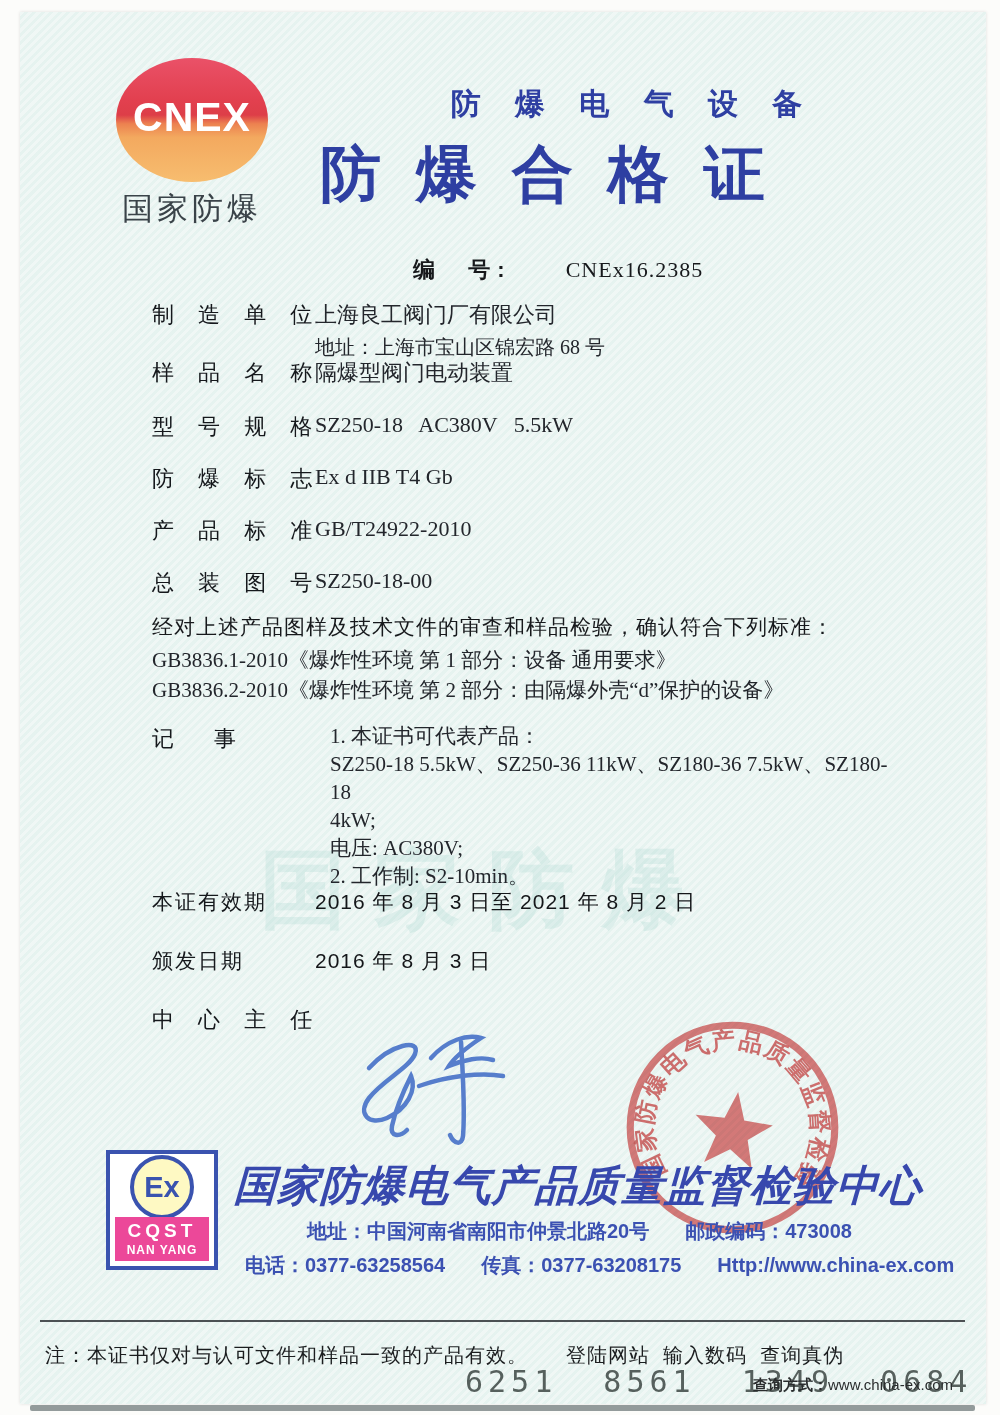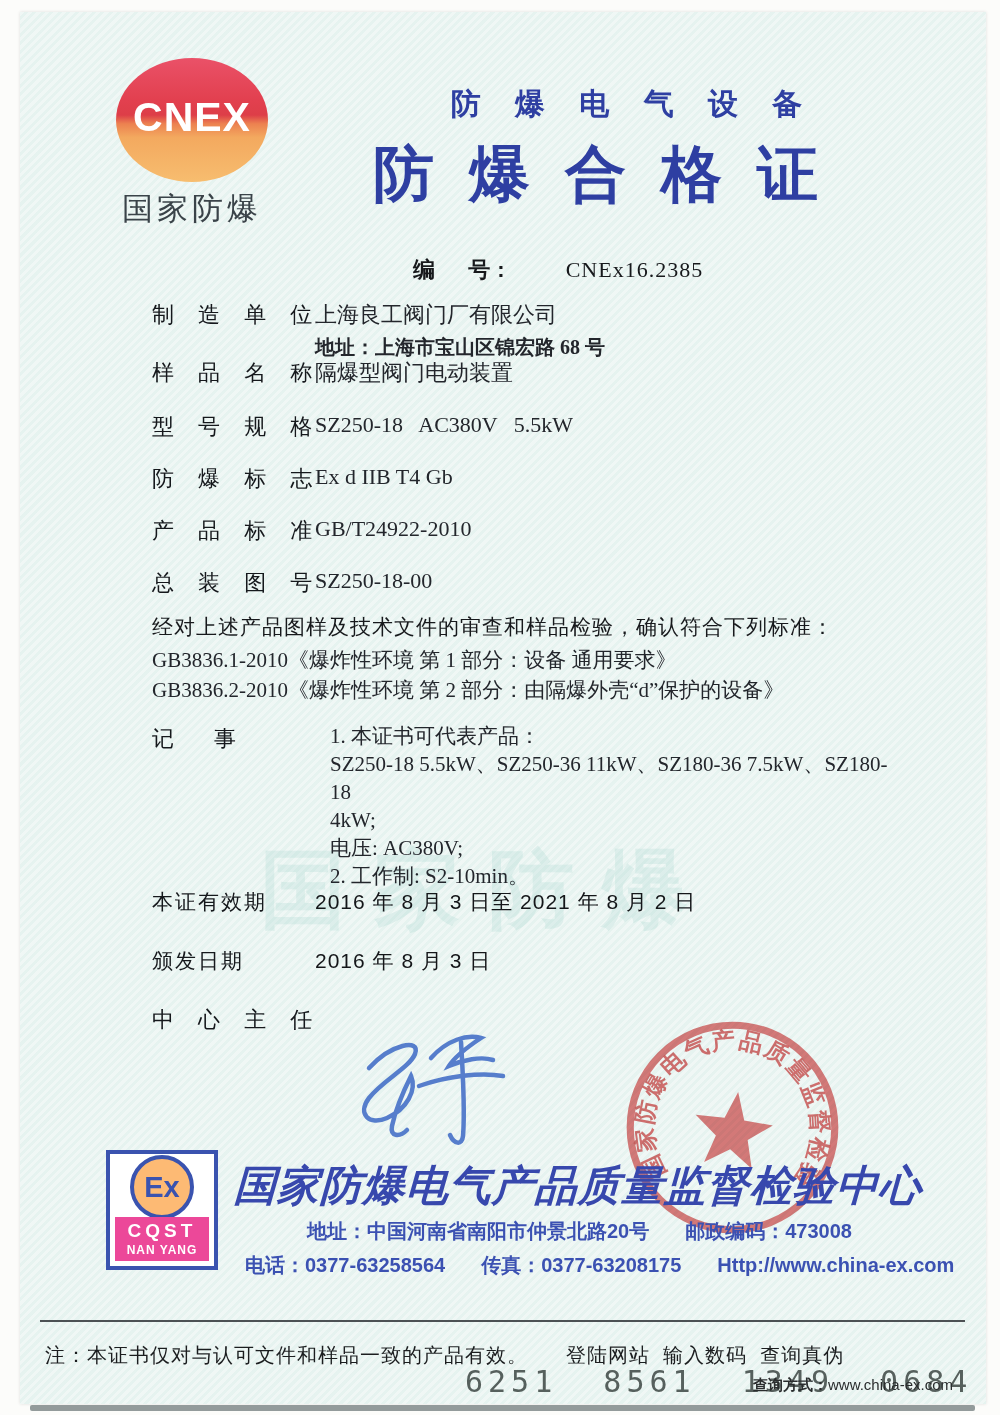--- a/index.html
+++ b/index.html
@@ -37,36 +37,36 @@
     left:86px;top:176px;width:172px;text-align:center;
     font-size:31px;color:#3a4349;letter-spacing:4px;
   }
 
   
   .subtitle{
     left:333px;top:72px;width:560px;text-align:center;
     font-size:30px;font-weight:bold;color:#2e3fa2;letter-spacing:13px;
   }
   .main-title{
-    left:300px;top:122px;width:560px;text-align:center;
+    left:300px;top:122px;width:560px;
     font-size:61px;font-weight:bold;color:#2e3fa2;letter-spacing:9px;
   }
   .cert-no{left:393px;top:243px;font-size:22px;color:#17191c;}
   .cert-no .lbl{font-weight:bold;letter-spacing:7px;white-space:pre;}
   .cert-no .val{font-family:"Liberation Serif",serif;margin-left:48px;letter-spacing:1px;}
 
   
   .flabel{
     left:132px;font-size:22px;color:#15181c;letter-spacing:9px;white-space:pre;
   }
   .fvalue{
     left:295px;font-size:22px;color:#23262c;
     font-family:"Liberation Serif",serif;white-space:pre;text-align:center;
   }
-  .row-manu{top:288px;} .row-addr{top:322px;font-size:20px;font-weight:bold;}
+  .row-manu{top:288px;} .row-addr{top:322px;font-size:20px;}
   .row-sample{top:346px;} .row-model{top:400px;}
   .row-exmark{top:452px;} .row-std{top:504px;} .row-draw{top:556px;}
 
   
   .conf-intro{left:132px;top:601px;font-size:21px;color:#17191c;letter-spacing:1px;}
   .conf-s1{left:132px;top:634px;}
   .conf-s2{left:132px;top:664px;text-align:right;}
   .conf-std{font-size:21px;color:#23262c;font-family:"Liberation Serif",serif;}
 
   
@@ -85,21 +85,21 @@
 
   
   .ex-logo{
     left:86px;top:1138px;width:112px;height:120px;background:#fff;
     border:4px solid #3a53af;box-sizing:border-box;
   }
   .ex-circle{
     position:absolute;left:50%;top:1px;transform:translateX(-50%);
     width:56px;height:56px;border:4px solid #3a53af;border-radius:50%;
     display:flex;align-items:center;justify-content:center;
-    font-size:29px;font-weight:bold;color:#3a53af;background:#fdba74;
+    font-size:29px;font-weight:bold;color:#3a53af;background:#fef9c3;
   }
   .ex-blue{
     position:absolute;left:5px;right:5px;bottom:5px;height:44px;
     background:#ec4899;color:#fff;text-align:center;
   }
   .ex-cqst{font-size:19px;letter-spacing:4px;font-weight:bold;margin-top:3px;}
   .ex-ny{font-size:12px;letter-spacing:1px;font-weight:bold;margin-top:1px;}
 
   .org-name{
     left:214px;top:1146px;width:700px;

